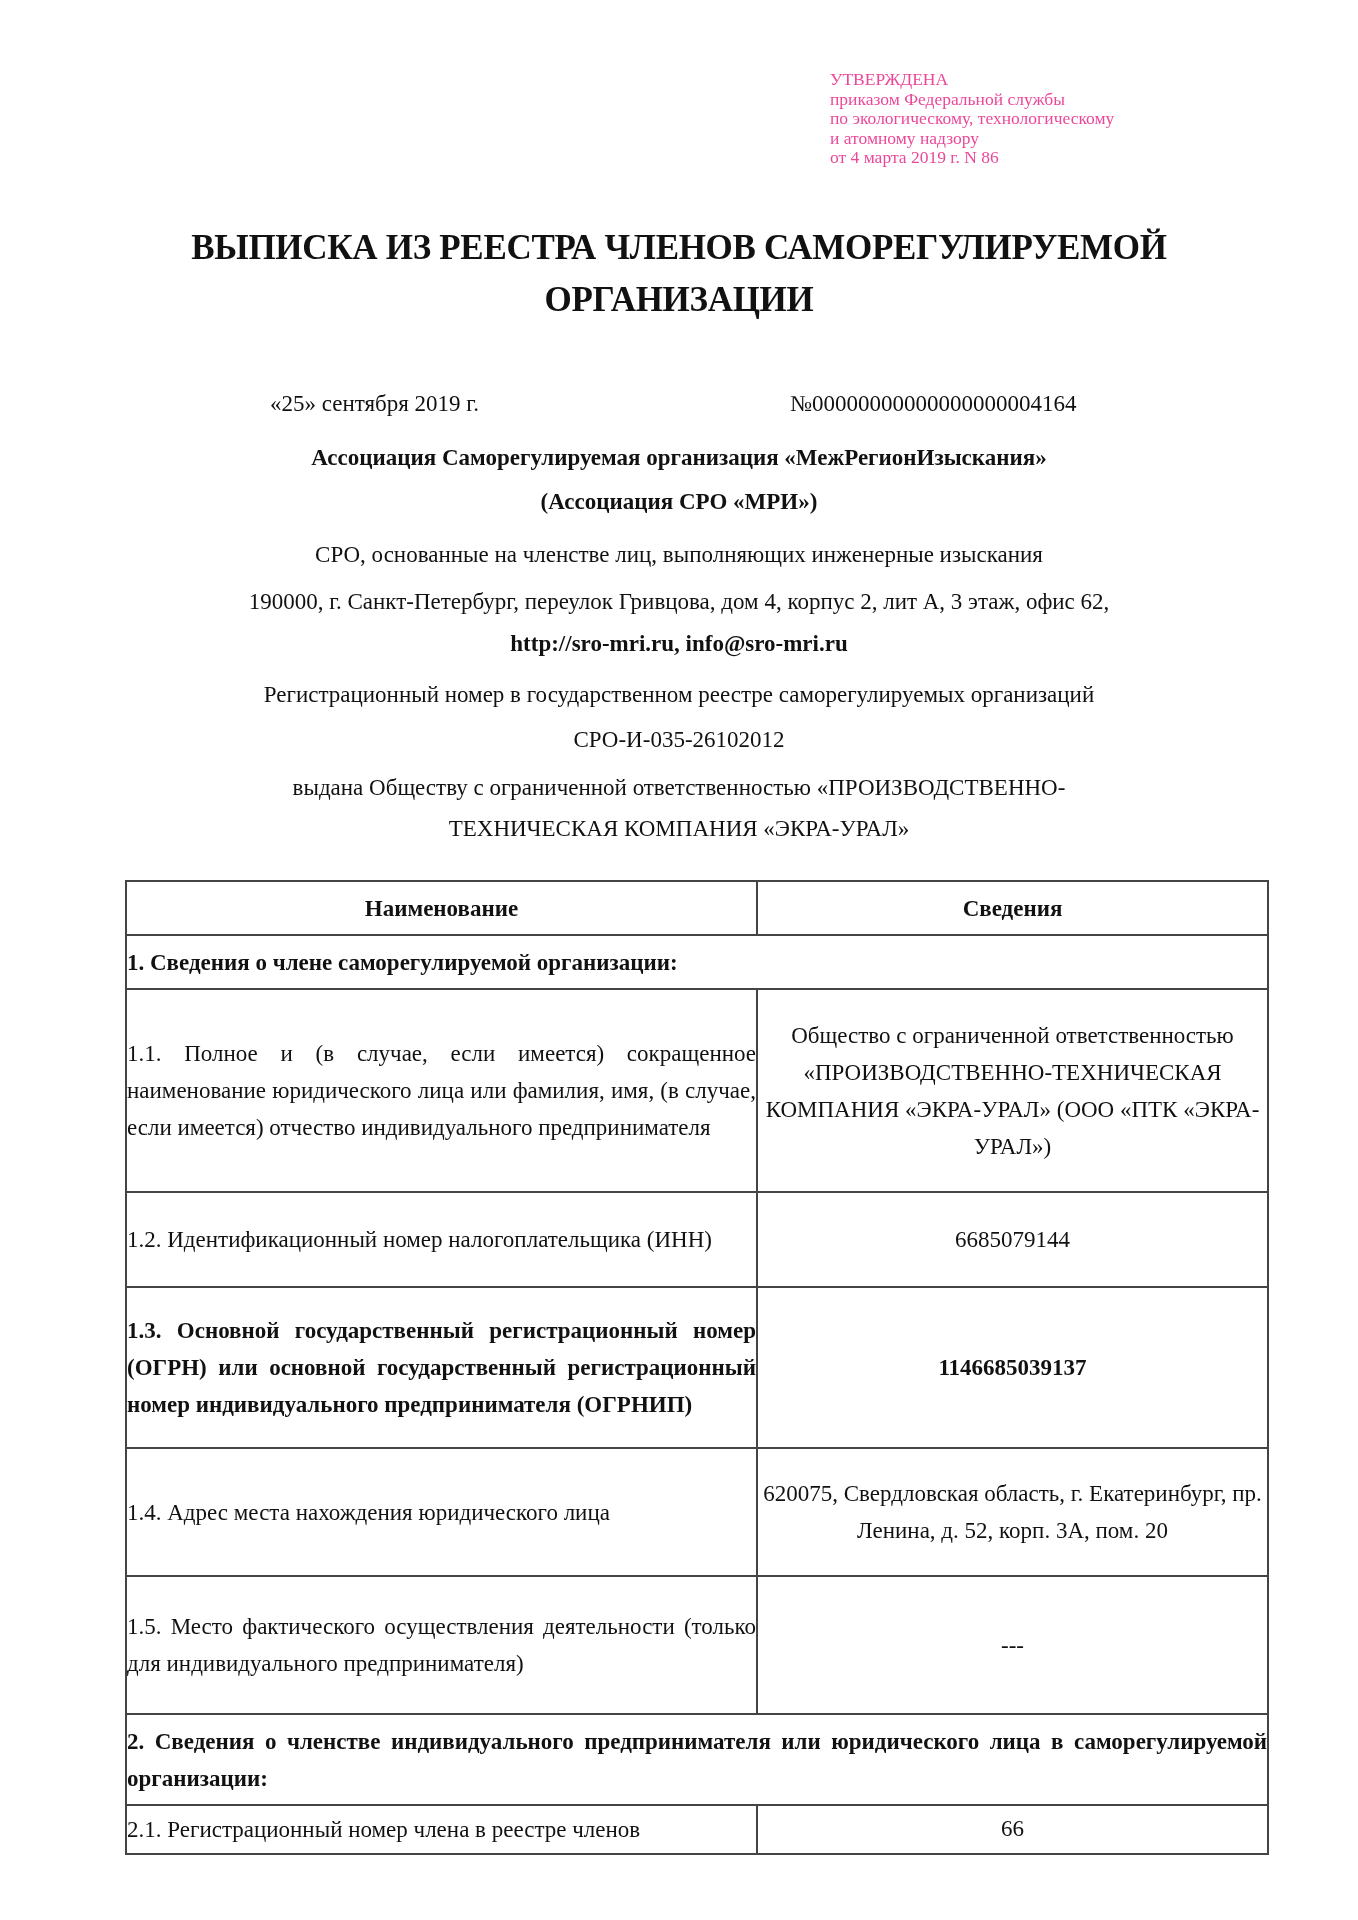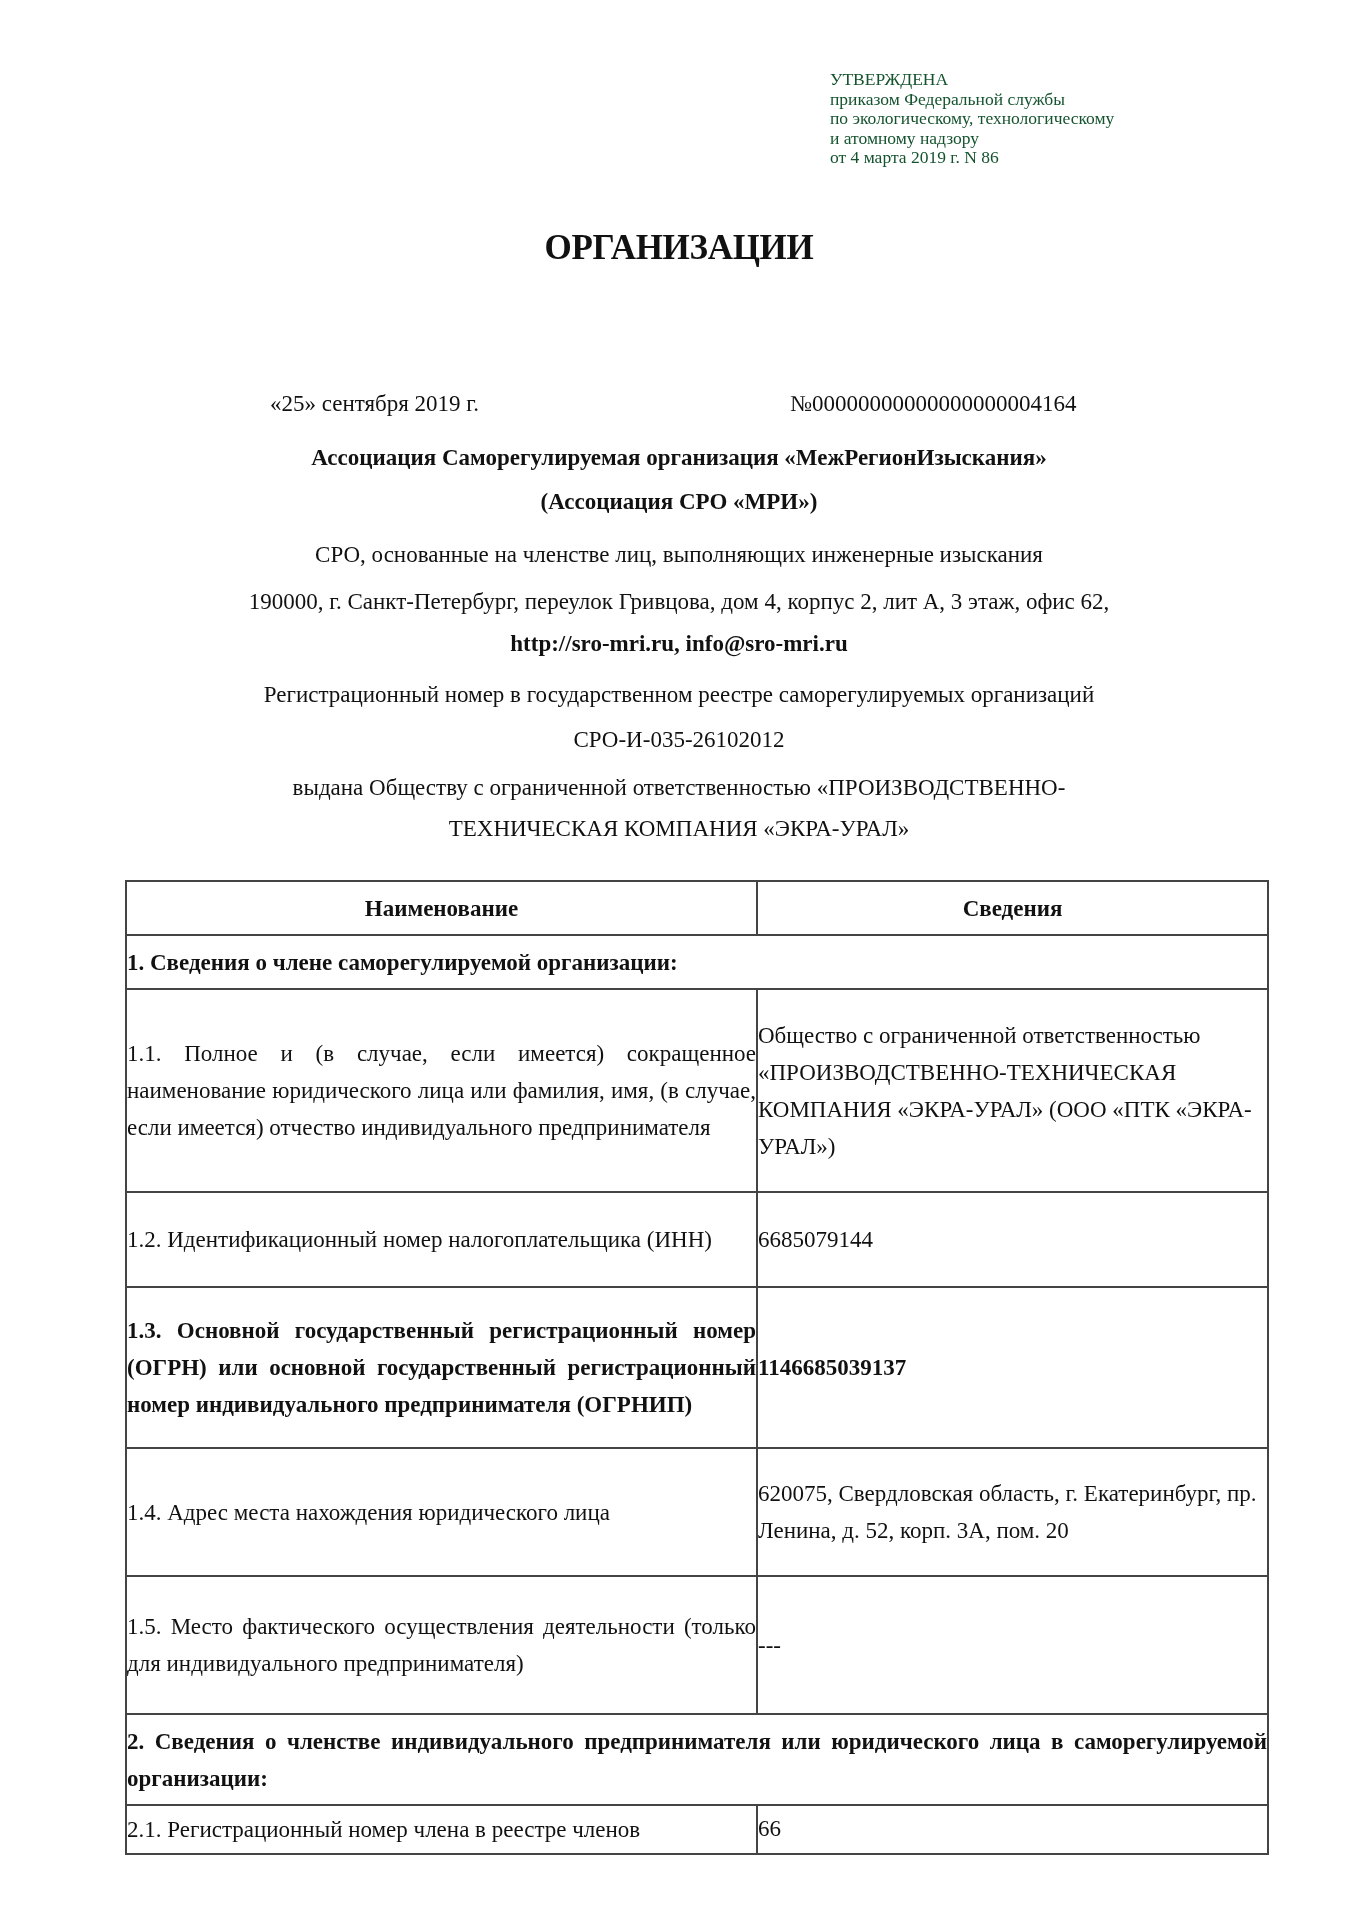--- a/index.html
+++ b/index.html
@@ -2,21 +2,21 @@
 <html><head>
   <meta charset="utf-8">
   <style>
     html, body { margin: 0; padding: 0; background: #ffffff; }
     body {
       width: 1358px; height: 1920px; position: relative; overflow: hidden;
       font-family: "Liberation Serif", "DejaVu Serif", serif; color: #111111;
     }
     .approval {
       position: absolute; left: 830px; top: 70px; width: 420px;
-      font-size: 17.5px; line-height: 19.5px; color: #14532d;
+      font-size: 17.5px; line-height: 19.5px; color: #ec4899;
     }
     .approval div { white-space: nowrap; }
     .title {
       position: absolute; left: 100px; width: 1158px; top: 222px;
       text-align: center; font-weight: bold; font-size: 35px; line-height: 52px;
       letter-spacing: -0.3px;
     }
     .line {
       position: absolute; left: 100px; width: 1158px; text-align: center;
       font-size: 23px; line-height: 44px; white-space: nowrap;
@@ -30,35 +30,36 @@
     .date-row .num { position: absolute; left: 790px; }
     table.registry {
       position: absolute; left: 125px; top: 880px; width: 1144px;
       border-collapse: collapse; font-size: 23px; line-height: 37px;
     }
     table.registry td, table.registry th {
       border: 2px solid #444; padding: 4px 0; vertical-align: middle;
     }
     table.registry th { font-weight: bold; text-align: center; height: 44px; }
     .c1 { width: 629px; text-align: justify; text-align-last: left; }
-    .c2 { }
+    .c2 { text-align: center; }
     .section { font-weight: bold; text-align: justify; text-align-last: left; }
   </style>
 </head>
 <body>
 
 <div class="approval">
   <div>УТВЕРЖДЕНА</div>
   <div>приказом Федеральной службы</div>
   <div>по экологическому, технологическому</div>
   <div>и атомному надзору</div>
   <div>от 4 марта 2019 г. N 86</div>
 </div>
 
 <div class="title">
+  <div>ВЫПИСКА ИЗ РЕЕСТРА ЧЛЕНОВ САМОРЕГУЛИРУЕМОЙ</div>
   <div>ОРГАНИЗАЦИИ</div>
 </div>
 
 <div class="date-row">
   <span class="date">«25» сентября 2019 г.</span>
   <span class="num">№00000000000000000004164</span>
 </div>
 
 <div class="line bold" style="top:436px;">Ассоциация Саморегулируемая организация «МежРегионИзыскания»</div>
 <div class="line bold" style="top:480px;">(Ассоциация СРО «МРИ»)</div>

